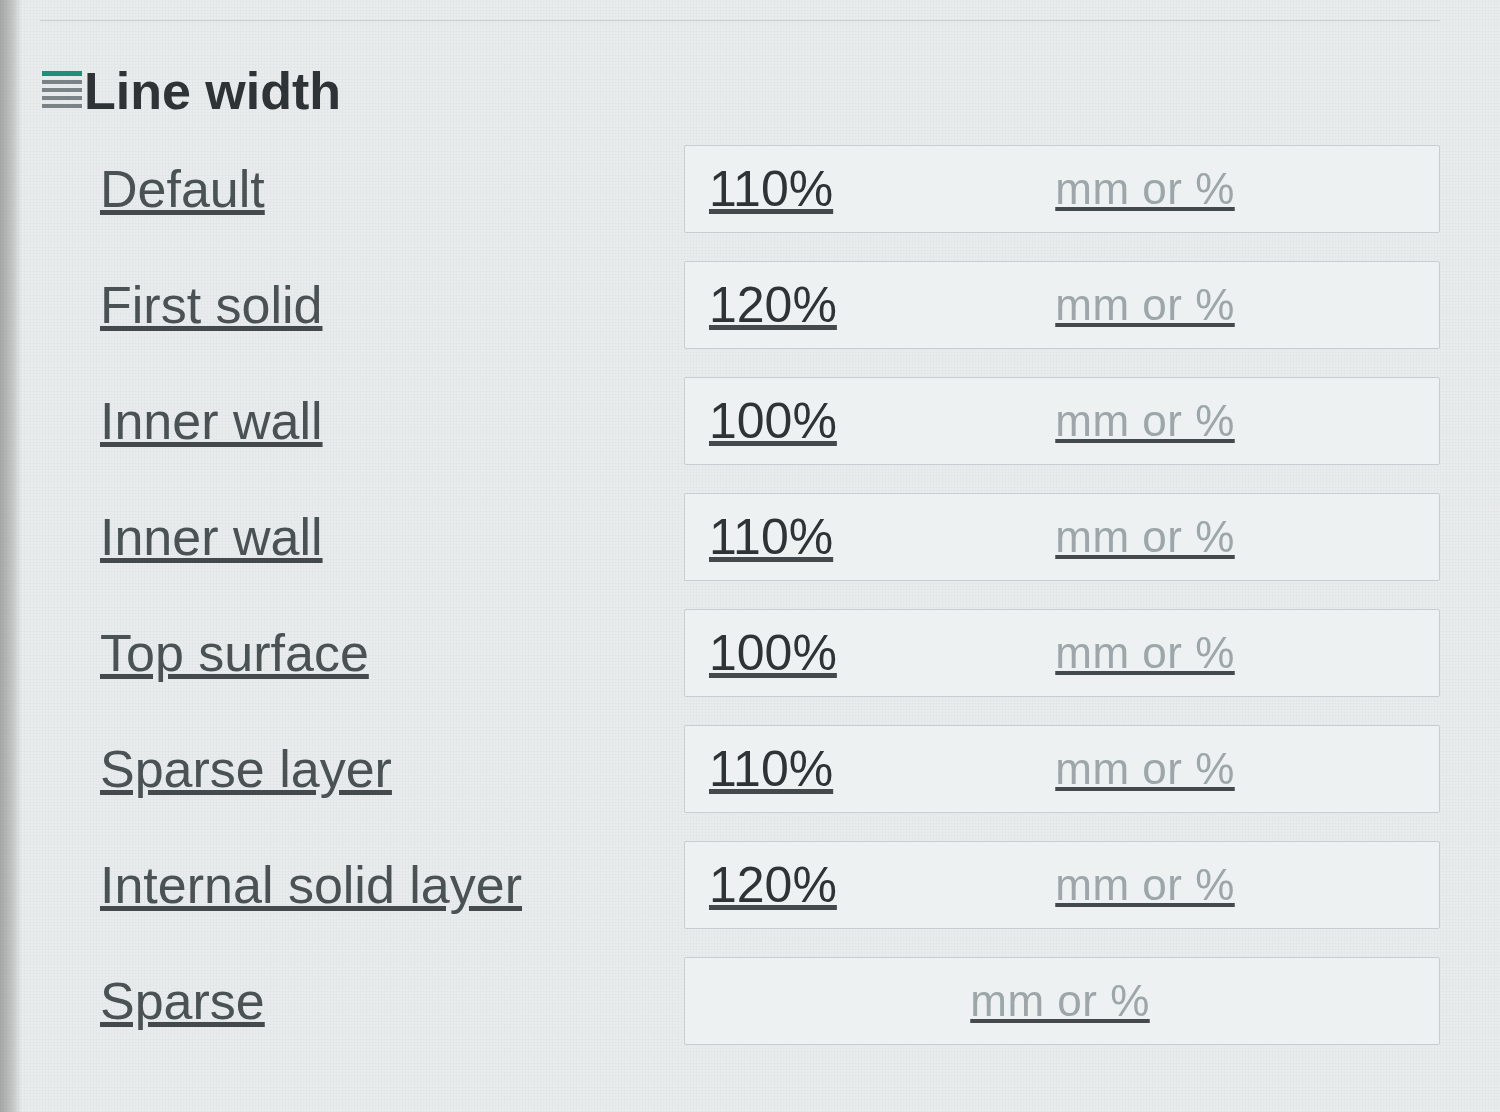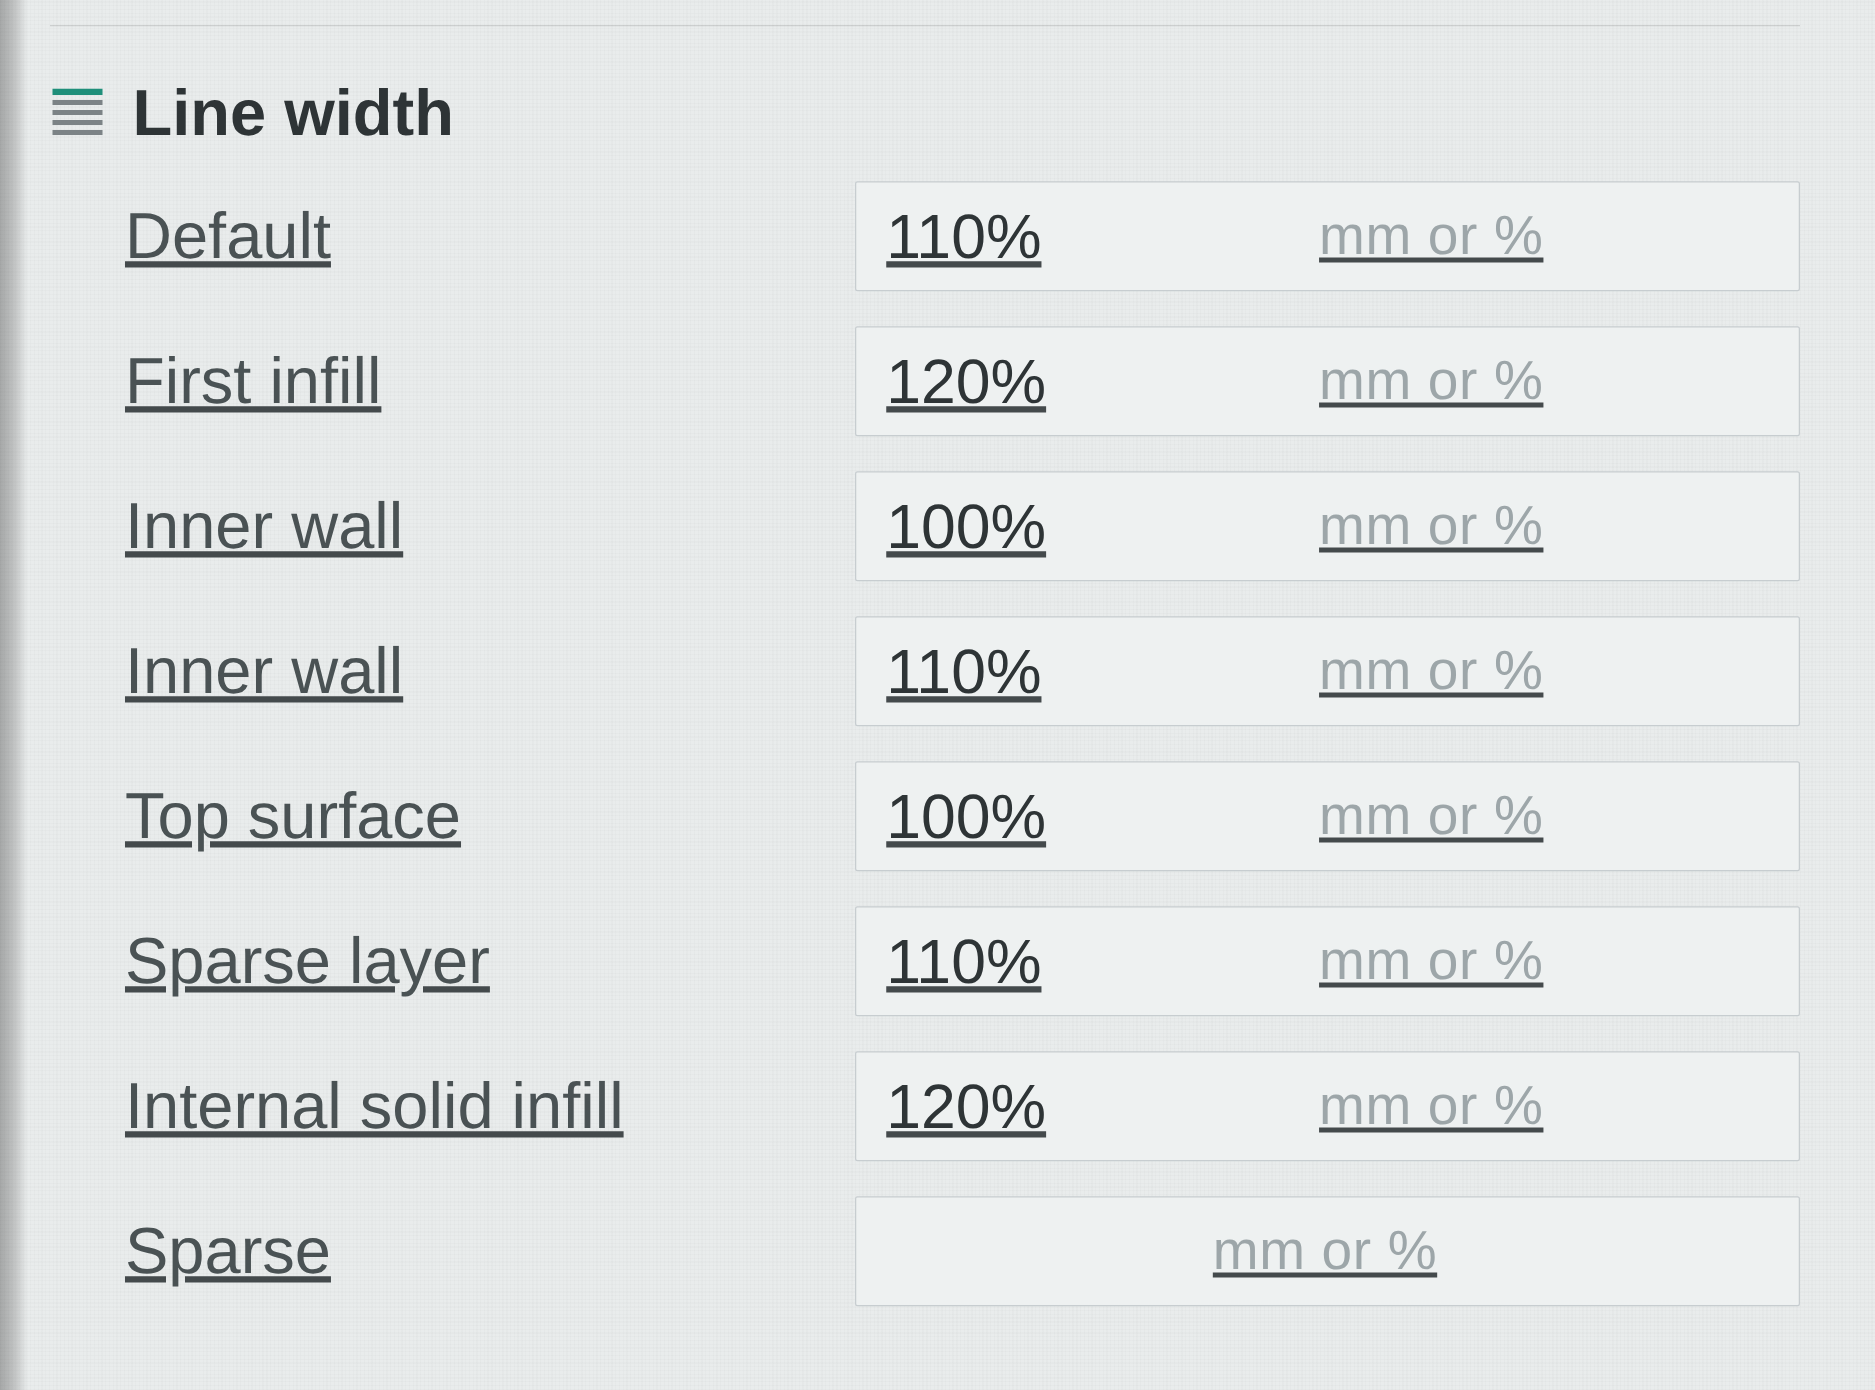--- a/index.html
+++ b/index.html
@@ -44,21 +44,20 @@
   .top-divider {
     height: 20px;
     width: 100%;
     border-bottom: 1px solid rgba(0,0,0,0.12);
     margin-top: 0;
   }
 
   .section-header {
     display: flex;
     align-items: center;
-    gap: 22px;
     margin-top: 40px;
     margin-bottom: 10px;
   }
 
   .section-title {
     font-size: 52px;
     font-weight: 600;
     color: #2e3436;
   }
 
@@ -144,21 +143,21 @@
     <div class="row">
       <span class="row-label">Default</span>
       <span class="spacer"></span>
       <div class="field-box">
         <span class="field-value">110%</span>
         <span class="field-unit">mm or %</span>
       </div>
     </div>
 
     <div class="row">
-      <span class="row-label">First infill</span>
+      <span class="row-label">First solid</span>
       <span class="spacer"></span>
       <div class="field-box">
         <span class="field-value">120%</span>
         <span class="field-unit">mm or %</span>
       </div>
     </div>
 
     <div class="row">
       <span class="row-label">Inner wall</span>
       <span class="spacer"></span>
@@ -189,21 +188,21 @@
     <div class="row">
       <span class="row-label">Sparse layer</span>
       <span class="spacer"></span>
       <div class="field-box">
         <span class="field-value">110%</span>
         <span class="field-unit">mm or %</span>
       </div>
     </div>
 
     <div class="row">
-      <span class="row-label">Internal solid infill</span>
+      <span class="row-label">Internal solid layer</span>
       <span class="spacer"></span>
       <div class="field-box">
         <span class="field-value">120%</span>
         <span class="field-unit">mm or %</span>
       </div>
     </div>
 
     <div class="row">
       <span class="row-label">Sparse</span>
       <span class="spacer"></span>

